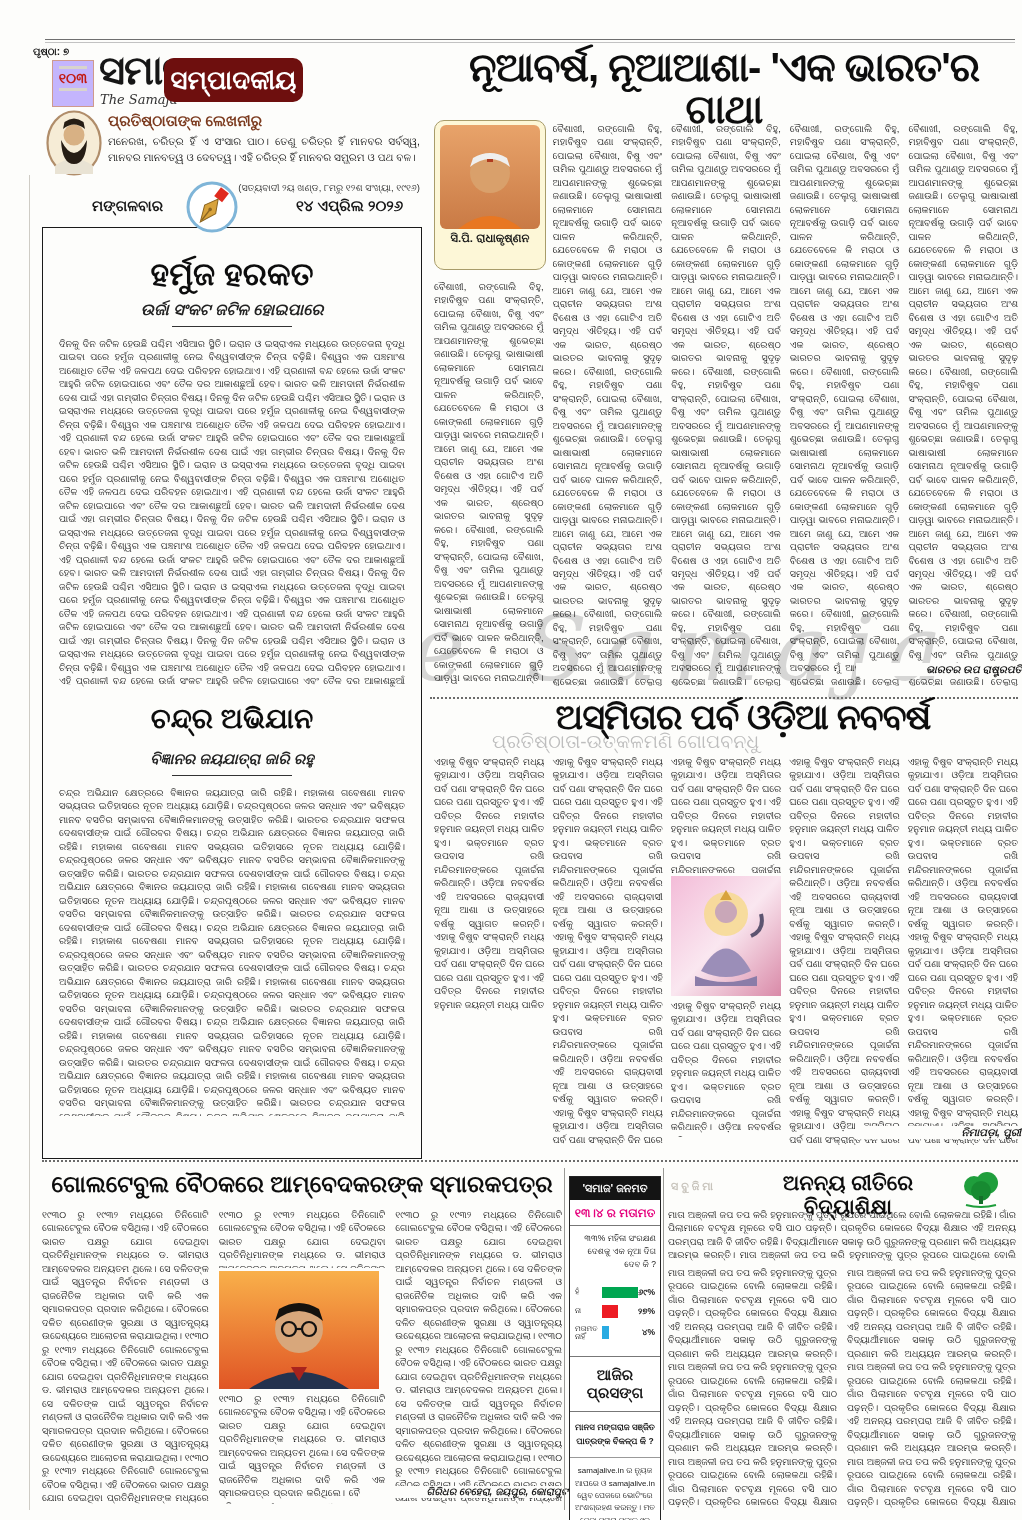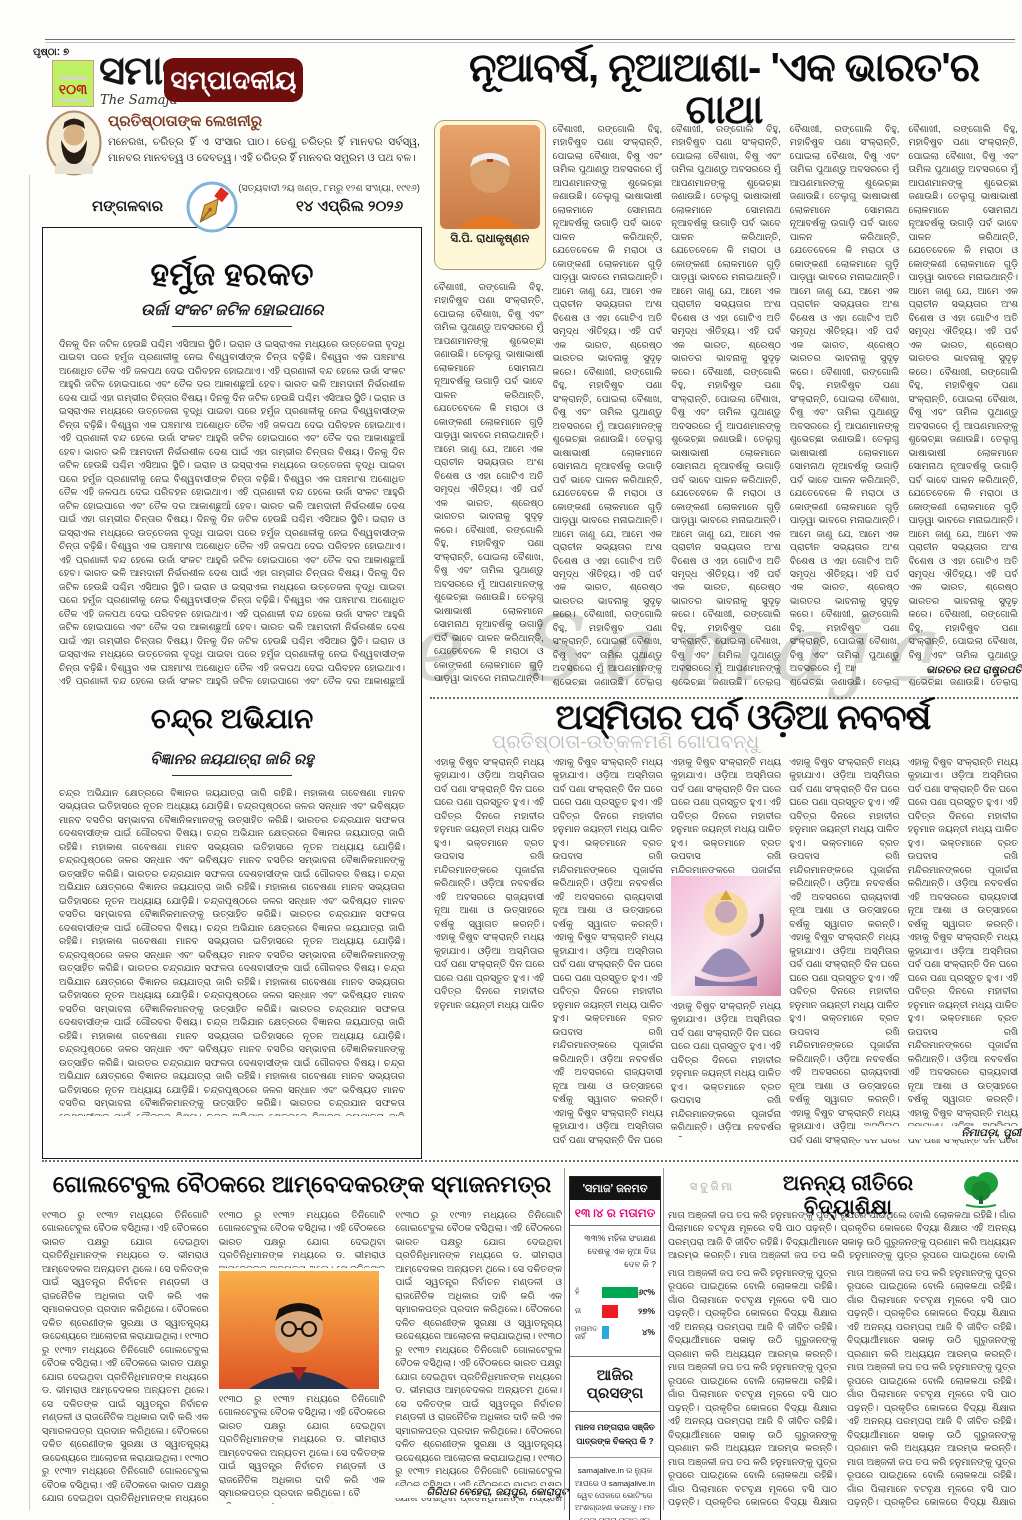--- a/index.html
+++ b/index.html
@@ -14,21 +14,21 @@
   .mini-rule{width:120px;margin:7px auto 0;border-top:1.2px solid #333;}
   .signoff{font-style:italic;font-weight:bold;font-size:10.5px;text-align:right;background:#fdfdfb;padding-left:6px;}
   .dotted{border-top:2px dotted #6b6b6b;height:0;}
   .vrule{width:1px;background:#9a9a96;}
   .author-card{border:1.5px solid #a89c6a;border-radius:10px;background:#fdf7d7;text-align:center;
                padding:4px;box-sizing:border-box;}
   .author-name{font-size:11.5px;font-weight:800;padding-top:3px;}
   
   .section-box{background:#6e0f0e;border-radius:10px;color:#fff;font-weight:800;
                display:flex;align-items:center;justify-content:center;}
-  .badge{border:1px solid #cf9a8d;background:#bef264;text-align:center;box-sizing:border-box;padding-top:14px;}
+  .badge{border:1px solid #cf9a8d;background:#c4b5fd;text-align:center;box-sizing:border-box;padding-top:3px;}
   .badge .tick{height:3px;margin:2px 6px;background:#d8d4cc;}
   .badge .num{color:#c21a12;font-weight:800;font-size:14px;line-height:15px;}
   
   .poll{border:1.3px solid #222;background:#fff;box-sizing:border-box;font-family:"Liberation Sans",sans-serif;}
   .poll-header{background:#141414;color:#fff;font-size:11px;font-weight:800;text-align:center;padding:5px 2px;}
   .poll-date{color:#e5007d;font-weight:800;font-size:12px;text-align:center;padding:6px 2px 5px;border-bottom:1px solid #777;}
   .poll-q{font-size:8.5px;text-align:right;line-height:1.55;padding:6px 4px;}
   .pbar-rows{padding:2px 5px 8px;border-bottom:1px solid #777;}
   .pbar-row{display:flex;align-items:center;margin:7px 0;}
   .pbar-label{font-size:7.5px;flex:0 0 27px;line-height:1.1;}
@@ -159,21 +159,21 @@
       <div class="body-text" style="height:138px;">ଏହାକୁ ବିଷୁବ ସଂକ୍ରାନ୍ତି ମଧ୍ୟ କୁହାଯାଏ। ଓଡ଼ିଆ ଅସ୍ମିତାର ପର୍ବ ପଣା ସଂକ୍ରାନ୍ତି ଦିନ ଘରେ ଘରେ ପଣା ପ୍ରସ୍ତୁତ ହୁଏ। ଏହି ପବିତ୍ର ଦିନରେ ମହାବୀର ହନୁମାନ ଜୟନ୍ତୀ ମଧ୍ୟ ପାଳିତ ହୁଏ। ଭକ୍ତମାନେ ବ୍ରତ ଉପବାସ ରଖି ମନ୍ଦିରମାନଙ୍କରେ ପୂଜାର୍ଚ୍ଚନା କରିଥାନ୍ତି। ଓଡ଼ିଆ ନବବର୍ଷର ଏହି ଅବସରରେ ରାଜ୍ୟବାସୀ ନୂଆ ଆଶା ଓ ଉତ୍ସାହରେ ବର୍ଷକୁ ସ୍ୱାଗତ କରନ୍ତି। ଏହାକୁ ବିଷୁବ ସଂକ୍ରାନ୍ତି ମଧ୍ୟ କୁହାଯାଏ। ଓଡ଼ିଆ ଅସ୍ମିତାର ପର୍ବ ପଣା ସଂକ୍ରାନ୍ତି ଦିନ ଘରେ ଘରେ ପଣା ପ୍ରସ୍ତୁତ ହୁଏ। ଏହି ପବିତ୍ର ଦିନରେ ମହାବୀର ହନୁମାନ ଜୟନ୍ତୀ ମଧ୍ୟ ପାଳିତ ହୁଏ। ଭକ୍ତମାନେ ବ୍ରତ ଉପବାସ ରଖି ମନ୍ଦିରମାନଙ୍କରେ ପୂଜାର୍ଚ୍ଚନା କରିଥାନ୍ତି। ଓଡ଼ିଆ ନବବର୍ଷର ଏହି ଅବସରରେ ରାଜ୍ୟବାସୀ ନୂଆ ଆଶା ଓ ଉତ୍ସାହରେ ବର୍ଷକୁ ସ୍ୱାଗତ କରନ୍ତି।</div>
     </div>
     <div class="col body-text">ଏହାକୁ ବିଷୁବ ସଂକ୍ରାନ୍ତି ମଧ୍ୟ କୁହାଯାଏ। ଓଡ଼ିଆ ଅସ୍ମିତାର ପର୍ବ ପଣା ସଂକ୍ରାନ୍ତି ଦିନ ଘରେ ଘରେ ପଣା ପ୍ରସ୍ତୁତ ହୁଏ। ଏହି ପବିତ୍ର ଦିନରେ ମହାବୀର ହନୁମାନ ଜୟନ୍ତୀ ମଧ୍ୟ ପାଳିତ ହୁଏ। ଭକ୍ତମାନେ ବ୍ରତ ଉପବାସ ରଖି ମନ୍ଦିରମାନଙ୍କରେ ପୂଜାର୍ଚ୍ଚନା କରିଥାନ୍ତି। ଓଡ଼ିଆ ନବବର୍ଷର ଏହି ଅବସରରେ ରାଜ୍ୟବାସୀ ନୂଆ ଆଶା ଓ ଉତ୍ସାହରେ ବର୍ଷକୁ ସ୍ୱାଗତ କରନ୍ତି। ଏହାକୁ ବିଷୁବ ସଂକ୍ରାନ୍ତି ମଧ୍ୟ କୁହାଯାଏ। ଓଡ଼ିଆ ଅସ୍ମିତାର ପର୍ବ ପଣା ସଂକ୍ରାନ୍ତି ଦିନ ଘରେ ଘରେ ପଣା ପ୍ରସ୍ତୁତ ହୁଏ। ଏହି ପବିତ୍ର ଦିନରେ ମହାବୀର ହନୁମାନ ଜୟନ୍ତୀ ମଧ୍ୟ ପାଳିତ ହୁଏ। ଭକ୍ତମାନେ ବ୍ରତ ଉପବାସ ରଖି ମନ୍ଦିରମାନଙ୍କରେ ପୂଜାର୍ଚ୍ଚନା କରିଥାନ୍ତି। ଓଡ଼ିଆ ନବବର୍ଷର ଏହି ଅବସରରେ ରାଜ୍ୟବାସୀ ନୂଆ ଆଶା ଓ ଉତ୍ସାହରେ ବର୍ଷକୁ ସ୍ୱାଗତ କରନ୍ତି। ଏହାକୁ ବିଷୁବ ସଂକ୍ରାନ୍ତି ମଧ୍ୟ କୁହାଯାଏ। ଓଡ଼ିଆ ଅସ୍ମିତାର ପର୍ବ ପଣା ସଂକ୍ରାନ୍ତି ଦିନ ଘରେ ଘରେ ପଣା ପ୍ରସ୍ତୁତ ହୁଏ। ଏହି ପବିତ୍ର ଦିନରେ ମହାବୀର ହନୁମାନ ଜୟନ୍ତୀ ମଧ୍ୟ ପାଳିତ ହୁଏ। ଭକ୍ତମାନେ ବ୍ରତ ଉପବାସ ରଖି ମନ୍ଦିରମାନଙ୍କରେ ପୂଜାର୍ଚ୍ଚନା କରିଥାନ୍ତି। ଓଡ଼ିଆ ନବବର୍ଷର ଏହି ଅବସରରେ ରାଜ୍ୟବାସୀ ନୂଆ ଆଶା ଓ ଉତ୍ସାହରେ ବର୍ଷକୁ ସ୍ୱାଗତ କରନ୍ତି। ଏହାକୁ ବିଷୁବ ସଂକ୍ରାନ୍ତି ମଧ୍ୟ କୁହାଯାଏ। ଓଡ଼ିଆ ଅସ୍ମିତାର ପର୍ବ ପଣା ସଂକ୍ରାନ୍ତି ଦିନ ଘରେ ଘରେ ପଣା ପ୍ରସ୍ତୁତ ହୁଏ। ଏହି ପବିତ୍ର ଦିନରେ ମହାବୀର ହନୁମାନ ଜୟନ୍ତୀ ମଧ୍ୟ ପାଳିତ ହୁଏ। ଭକ୍ତମାନେ ବ୍ରତ ଉପବାସ ରଖି ମନ୍ଦିରମାନଙ୍କରେ ପୂଜାର୍ଚ୍ଚନା କରିଥାନ୍ତି। ଓଡ଼ିଆ ନବବର୍ଷର ଏହି ଅବସରରେ ରାଜ୍ୟବାସୀ ନୂଆ ଆଶା ଓ ଉତ୍ସାହରେ ବର୍ଷକୁ ସ୍ୱାଗତ କରନ୍ତି।</div>
     <div class="col body-text">ଏହାକୁ ବିଷୁବ ସଂକ୍ରାନ୍ତି ମଧ୍ୟ କୁହାଯାଏ। ଓଡ଼ିଆ ଅସ୍ମିତାର ପର୍ବ ପଣା ସଂକ୍ରାନ୍ତି ଦିନ ଘରେ ଘରେ ପଣା ପ୍ରସ୍ତୁତ ହୁଏ। ଏହି ପବିତ୍ର ଦିନରେ ମହାବୀର ହନୁମାନ ଜୟନ୍ତୀ ମଧ୍ୟ ପାଳିତ ହୁଏ। ଭକ୍ତମାନେ ବ୍ରତ ଉପବାସ ରଖି ମନ୍ଦିରମାନଙ୍କରେ ପୂଜାର୍ଚ୍ଚନା କରିଥାନ୍ତି। ଓଡ଼ିଆ ନବବର୍ଷର ଏହି ଅବସରରେ ରାଜ୍ୟବାସୀ ନୂଆ ଆଶା ଓ ଉତ୍ସାହରେ ବର୍ଷକୁ ସ୍ୱାଗତ କରନ୍ତି। ଏହାକୁ ବିଷୁବ ସଂକ୍ରାନ୍ତି ମଧ୍ୟ କୁହାଯାଏ। ଓଡ଼ିଆ ଅସ୍ମିତାର ପର୍ବ ପଣା ସଂକ୍ରାନ୍ତି ଦିନ ଘରେ ଘରେ ପଣା ପ୍ରସ୍ତୁତ ହୁଏ। ଏହି ପବିତ୍ର ଦିନରେ ମହାବୀର ହନୁମାନ ଜୟନ୍ତୀ ମଧ୍ୟ ପାଳିତ ହୁଏ। ଭକ୍ତମାନେ ବ୍ରତ ଉପବାସ ରଖି ମନ୍ଦିରମାନଙ୍କରେ ପୂଜାର୍ଚ୍ଚନା କରିଥାନ୍ତି। ଓଡ଼ିଆ ନବବର୍ଷର ଏହି ଅବସରରେ ରାଜ୍ୟବାସୀ ନୂଆ ଆଶା ଓ ଉତ୍ସାହରେ ବର୍ଷକୁ ସ୍ୱାଗତ କରନ୍ତି। ଏହାକୁ ବିଷୁବ ସଂକ୍ରାନ୍ତି ମଧ୍ୟ କୁହାଯାଏ। ଓଡ଼ିଆ ଅସ୍ମିତାର ପର୍ବ ପଣା ସଂକ୍ରାନ୍ତି ଦିନ ଘରେ ଘରେ ପଣା ପ୍ରସ୍ତୁତ ହୁଏ। ଏହି ପବିତ୍ର ଦିନରେ ମହାବୀର ହନୁମାନ ଜୟନ୍ତୀ ମଧ୍ୟ ପାଳିତ ହୁଏ। ଭକ୍ତମାନେ ବ୍ରତ ଉପବାସ ରଖି ମନ୍ଦିରମାନଙ୍କରେ ପୂଜାର୍ଚ୍ଚନା କରିଥାନ୍ତି। ଓଡ଼ିଆ ନବବର୍ଷର ଏହି ଅବସରରେ ରାଜ୍ୟବାସୀ ନୂଆ ଆଶା ଓ ଉତ୍ସାହରେ ବର୍ଷକୁ ସ୍ୱାଗତ କରନ୍ତି। ଏହାକୁ ବିଷୁବ ସଂକ୍ରାନ୍ତି ମଧ୍ୟ କୁହାଯାଏ। ଓଡ଼ିଆ ଅସ୍ମିତାର ପର୍ବ ପଣା ସଂକ୍ରାନ୍ତି ଦିନ ଘରେ ଘରେ ପଣା ପ୍ରସ୍ତୁତ ହୁଏ। ଏହି ପବିତ୍ର ଦିନରେ ମହାବୀର ହନୁମାନ ଜୟନ୍ତୀ ମଧ୍ୟ ପାଳିତ ହୁଏ। ଭକ୍ତମାନେ ବ୍ରତ ଉପବାସ ରଖି ମନ୍ଦିରମାନଙ୍କରେ ପୂଜାର୍ଚ୍ଚନା କରିଥାନ୍ତି। ଓଡ଼ିଆ ନବବର୍ଷର ଏହି ଅବସରରେ ରାଜ୍ୟବାସୀ ନୂଆ ଆଶା ଓ ଉତ୍ସାହରେ ବର୍ଷକୁ ସ୍ୱାଗତ କରନ୍ତି।</div>
   </div>
 
   <div class="abs signoff" style="left:855px;top:1126px;width:160px;">ନିମାପଡ଼ା, ପୁରୀ</div>
 
   <div class="abs dotted" style="left:42px;top:1160px;width:976px;"></div>
 
-  <div class="abs headline" style="left:42px;top:1171px;width:520px;font-size:23px;">ଗୋଲଟେବୁଲ ବୈଠକରେ ଆମ୍ବେଦକରଙ୍କ ସ୍ମାଜନମତ୍ର</div>
+  <div class="abs headline" style="left:42px;top:1171px;width:520px;font-size:23px;">ଗୋଲଟେବୁଲ ବୈଠକରେ ଆମ୍ବେଦକରଙ୍କ ସ୍ମାରକପତ୍ର</div>
 
   <div class="abs cols" style="left:42px;top:1208px;width:520px;height:300px;gap:10px;">
     <div class="col body-text">୧୯୩୦ ରୁ ୧୯୩୨ ମଧ୍ୟରେ ତିନିଗୋଟି ଗୋଲଟେବୁଲ ବୈଠକ ବସିଥିଲା। ଏହି ବୈଠକରେ ଭାରତ ପକ୍ଷରୁ ଯୋଗ ଦେଇଥିବା ପ୍ରତିନିଧିମାନଙ୍କ ମଧ୍ୟରେ ଡ. ଭୀମରାଓ ଆମ୍ବେଦକର ଅନ୍ୟତମ ଥିଲେ। ସେ ଦଳିତଙ୍କ ପାଇଁ ସ୍ୱତନ୍ତ୍ର ନିର୍ବାଚନ ମଣ୍ଡଳୀ ଓ ରାଜନୈତିକ ଅଧିକାର ଦାବି କରି ଏକ ସ୍ମାରକପତ୍ର ପ୍ରଦାନ କରିଥିଲେ। ବୈଠକରେ ଦଳିତ ଶ୍ରେଣୀଙ୍କ ସୁରକ୍ଷା ଓ ସ୍ୱାତନ୍ତ୍ର୍ୟ ଉଦ୍ଦେଶ୍ୟରେ ଆଲୋଚନା କରାଯାଇଥିଲା। ୧୯୩୦ ରୁ ୧୯୩୨ ମଧ୍ୟରେ ତିନିଗୋଟି ଗୋଲଟେବୁଲ ବୈଠକ ବସିଥିଲା। ଏହି ବୈଠକରେ ଭାରତ ପକ୍ଷରୁ ଯୋଗ ଦେଇଥିବା ପ୍ରତିନିଧିମାନଙ୍କ ମଧ୍ୟରେ ଡ. ଭୀମରାଓ ଆମ୍ବେଦକର ଅନ୍ୟତମ ଥିଲେ। ସେ ଦଳିତଙ୍କ ପାଇଁ ସ୍ୱତନ୍ତ୍ର ନିର୍ବାଚନ ମଣ୍ଡଳୀ ଓ ରାଜନୈତିକ ଅଧିକାର ଦାବି କରି ଏକ ସ୍ମାରକପତ୍ର ପ୍ରଦାନ କରିଥିଲେ। ବୈଠକରେ ଦଳିତ ଶ୍ରେଣୀଙ୍କ ସୁରକ୍ଷା ଓ ସ୍ୱାତନ୍ତ୍ର୍ୟ ଉଦ୍ଦେଶ୍ୟରେ ଆଲୋଚନା କରାଯାଇଥିଲା। ୧୯୩୦ ରୁ ୧୯୩୨ ମଧ୍ୟରେ ତିନିଗୋଟି ଗୋଲଟେବୁଲ ବୈଠକ ବସିଥିଲା। ଏହି ବୈଠକରେ ଭାରତ ପକ୍ଷରୁ ଯୋଗ ଦେଇଥିବା ପ୍ରତିନିଧିମାନଙ୍କ ମଧ୍ୟରେ ଡ. ଭୀମରାଓ ଆମ୍ବେଦକର ଅନ୍ୟତମ ଥିଲେ। ସେ ଦଳିତଙ୍କ ପାଇଁ ସ୍ୱତନ୍ତ୍ର ନିର୍ବାଚନ ମଣ୍ଡଳୀ ଓ ରାଜନୈତିକ ଅଧିକାର ଦାବି କରି ଏକ ସ୍ମାରକପତ୍ର ପ୍ରଦାନ କରିଥିଲେ। ବୈଠକରେ ଦଳିତ ଶ୍ରେଣୀଙ୍କ ସୁରକ୍ଷା ଓ ସ୍ୱାତନ୍ତ୍ର୍ୟ ଉଦ୍ଦେଶ୍ୟରେ ଆଲୋଚନା କରାଯାଇଥିଲା। ୧୯୩୦ ରୁ ୧୯୩୨ ମଧ୍ୟରେ ତିନିଗୋଟି ଗୋଲଟେବୁଲ ବୈଠକ ବସିଥିଲା। ଏହି ବୈଠକରେ ଭାରତ ପକ୍ଷରୁ ଯୋଗ ଦେଇଥିବା ପ୍ରତିନିଧିମାନଙ୍କ ମଧ୍ୟରେ ଡ. ଭୀମରାଓ ଆମ୍ବେଦକର ଅନ୍ୟତମ ଥିଲେ। ସେ ଦଳିତଙ୍କ ପାଇଁ ସ୍ୱତନ୍ତ୍ର ନିର୍ବାଚନ ମଣ୍ଡଳୀ ଓ ରାଜନୈତିକ ଅଧିକାର ଦାବି କରି ଏକ ସ୍ମାରକପତ୍ର ପ୍ରଦାନ କରିଥିଲେ। ବୈଠକରେ ଦଳିତ ଶ୍ରେଣୀଙ୍କ ସୁରକ୍ଷା ଓ ସ୍ୱାତନ୍ତ୍ର୍ୟ ଉଦ୍ଦେଶ୍ୟରେ ଆଲୋଚନା କରାଯାଇଥିଲା।</div>
     <div class="col" style="overflow:hidden;">
       <div class="body-text" style="height:60px;">୧୯୩୦ ରୁ ୧୯୩୨ ମଧ୍ୟରେ ତିନିଗୋଟି ଗୋଲଟେବୁଲ ବୈଠକ ବସିଥିଲା। ଏହି ବୈଠକରେ ଭାରତ ପକ୍ଷରୁ ଯୋଗ ଦେଇଥିବା ପ୍ରତିନିଧିମାନଙ୍କ ମଧ୍ୟରେ ଡ. ଭୀମରାଓ ଆମ୍ବେଦକର ଅନ୍ୟତମ ଥିଲେ। ସେ ଦଳିତଙ୍କ ପାଇଁ ସ୍ୱତନ୍ତ୍ର ନିର୍ବାଚନ ମଣ୍ଡଳୀ ଓ ରାଜନୈତିକ ଅଧିକାର ଦାବି କରି ଏକ ସ୍ମାରକପତ୍ର ପ୍ରଦାନ କରିଥିଲେ। ବୈଠକରେ ଦଳିତ ଶ୍ରେଣୀଙ୍କ ସୁରକ୍ଷା ଓ ସ୍ୱାତନ୍ତ୍ର୍ୟ ଉଦ୍ଦେଶ୍ୟରେ ଆଲୋଚନା କରାଯାଇଥିଲା।</div>
       <svg width="160" height="118" viewBox="0 0 160 118" style="margin:3px 0;">
         <defs>
             <linearGradient id="g3" x1="0" y1="0" x2="0" y2="1">
           <stop offset="0" stop-color="#f9b04a"></stop>
               <stop offset="1" stop-color="#e05525"></stop>
@@ -216,21 +216,21 @@
           <span class="pbar-label">ମତାମତ ନାହିଁ</span>
           <span class="pbar" style="width: 7px; background: rgb(41, 171, 226);"></span>
           <span class="pbar-pct">୪%</span>
         </div>
       </div>
     <div class="poll-today-head">ଆଜିର ପ୍ରସଙ୍ଗ</div>
     <div class="poll-today-q">ମାନସ ମଙ୍ଗରାଜ ସଞ୍ଜିତ ପାତ୍ରଙ୍କ ବିକଳ୍ପ କି ?</div>
     <div class="poll-instr">samajalive.in ର ନ୍ୟୁଜ ଆପରେ ଓ samajalive.in ୱେବ ପେଜରେ ଭୋଟିଂରେ ଅଂଶଗ୍ରହଣ କରନ୍ତୁ। ମତ ଦେବା ସମୟ ସକାଳ ୯ରୁ ରାତି ୯ ।</div>
   </div>
 
-  <div class="abs" style="left:690px;top:1180px;font-size:11px;color:#c6c2ba;letter-spacing:3px;font-weight:700;">ସବୁଜିମା</div>
+  <div class="abs" style="left:671px;top:1180px;font-size:11px;color:#c6c2ba;letter-spacing:3px;font-weight:700;">ସବୁଜିମା</div>
   <div class="abs headline" style="left:742px;top:1171px;width:212px;font-size:21px;">ଅନନ୍ୟ ରୀତିରେ ବିଦ୍ୟାଶିକ୍ଷା</div>
   <div class="abs" style="left:958px;top:1172px;">
     <svg width="46" height="36" viewBox="0 0 46 36">
       <circle cx="16" cy="14" r="10" fill="#1f9e3c"></circle>
       <circle cx="29" cy="11" r="11" fill="#1f9e3c"></circle>
       <circle cx="23" cy="19" r="10" fill="#178a31"></circle>
       <rect x="21" y="24" width="4" height="8" fill="#156f2a"></rect>
       <path d="M8,33 q15,4 30,0" stroke="#1f9e3c" stroke-width="2" fill="none"></path>
     </svg>
   </div>

